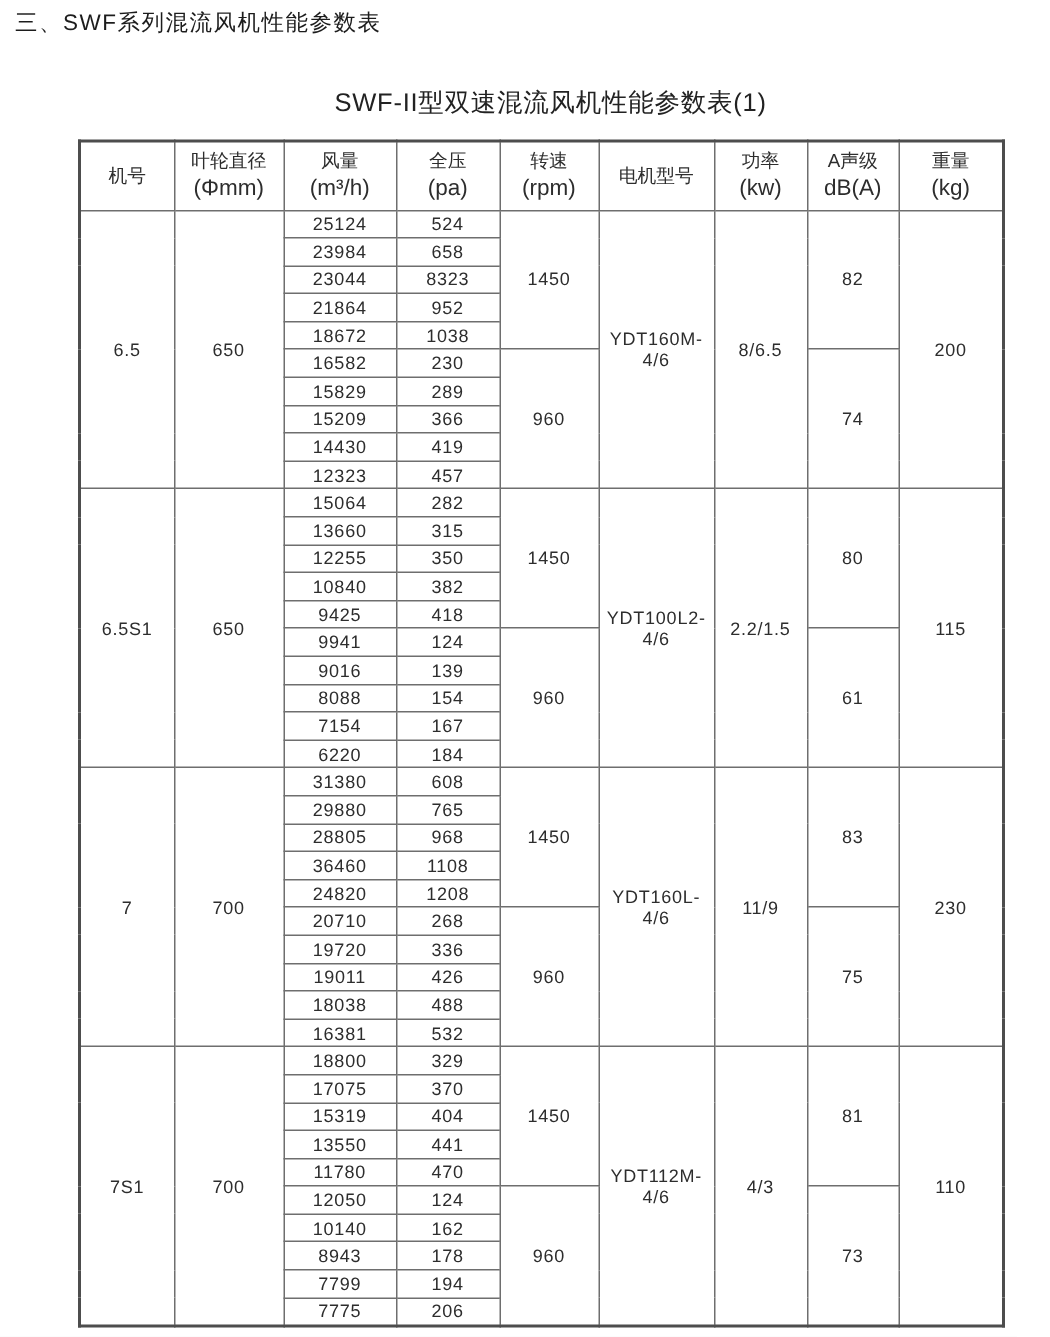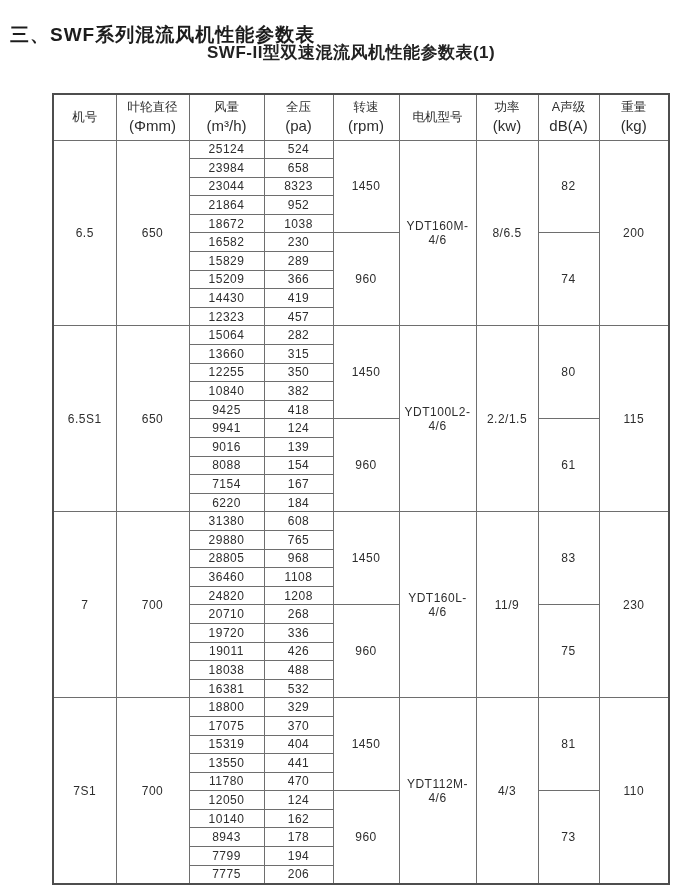--- a/index.html
+++ b/index.html
@@ -8,30 +8,30 @@
     background: #f2f2f2;
     font-family: "Liberation Sans", "DejaVu Sans", sans-serif;
   }
   .page {
     position: relative;
     width: 700px; height: 891px;
     background: #ffffff;
     overflow: hidden;
   }
   .title {
-    position: absolute; left: 10px; top: 22px;
+    position: absolute; left: 10px; top: 6px;
     margin: 0;
-    font-size: 19px; font-weight: 700; color: #1c1c1c;
+    font-size: 15px; font-weight: 400; color: #1c1c1c;
     letter-spacing: 1px;
     white-space: nowrap;
   }
   .subtitle {
     position: absolute; left: 207px; top: 41px;
-    margin: 0;
-    font-size: 17px; font-weight: 700; color: #222222;
+    margin: 16px;
+    font-size: 17px; font-weight: 400; color: #222222;
     letter-spacing: 0.5px;
     white-space: nowrap;
   }
   table.spec {
     position: absolute; left: 52px; top: 93px;
     width: 616px; height: 792px;
     border-collapse: collapse;
     table-layout: fixed;
     border: 2px solid #4d4d4d;
   }

